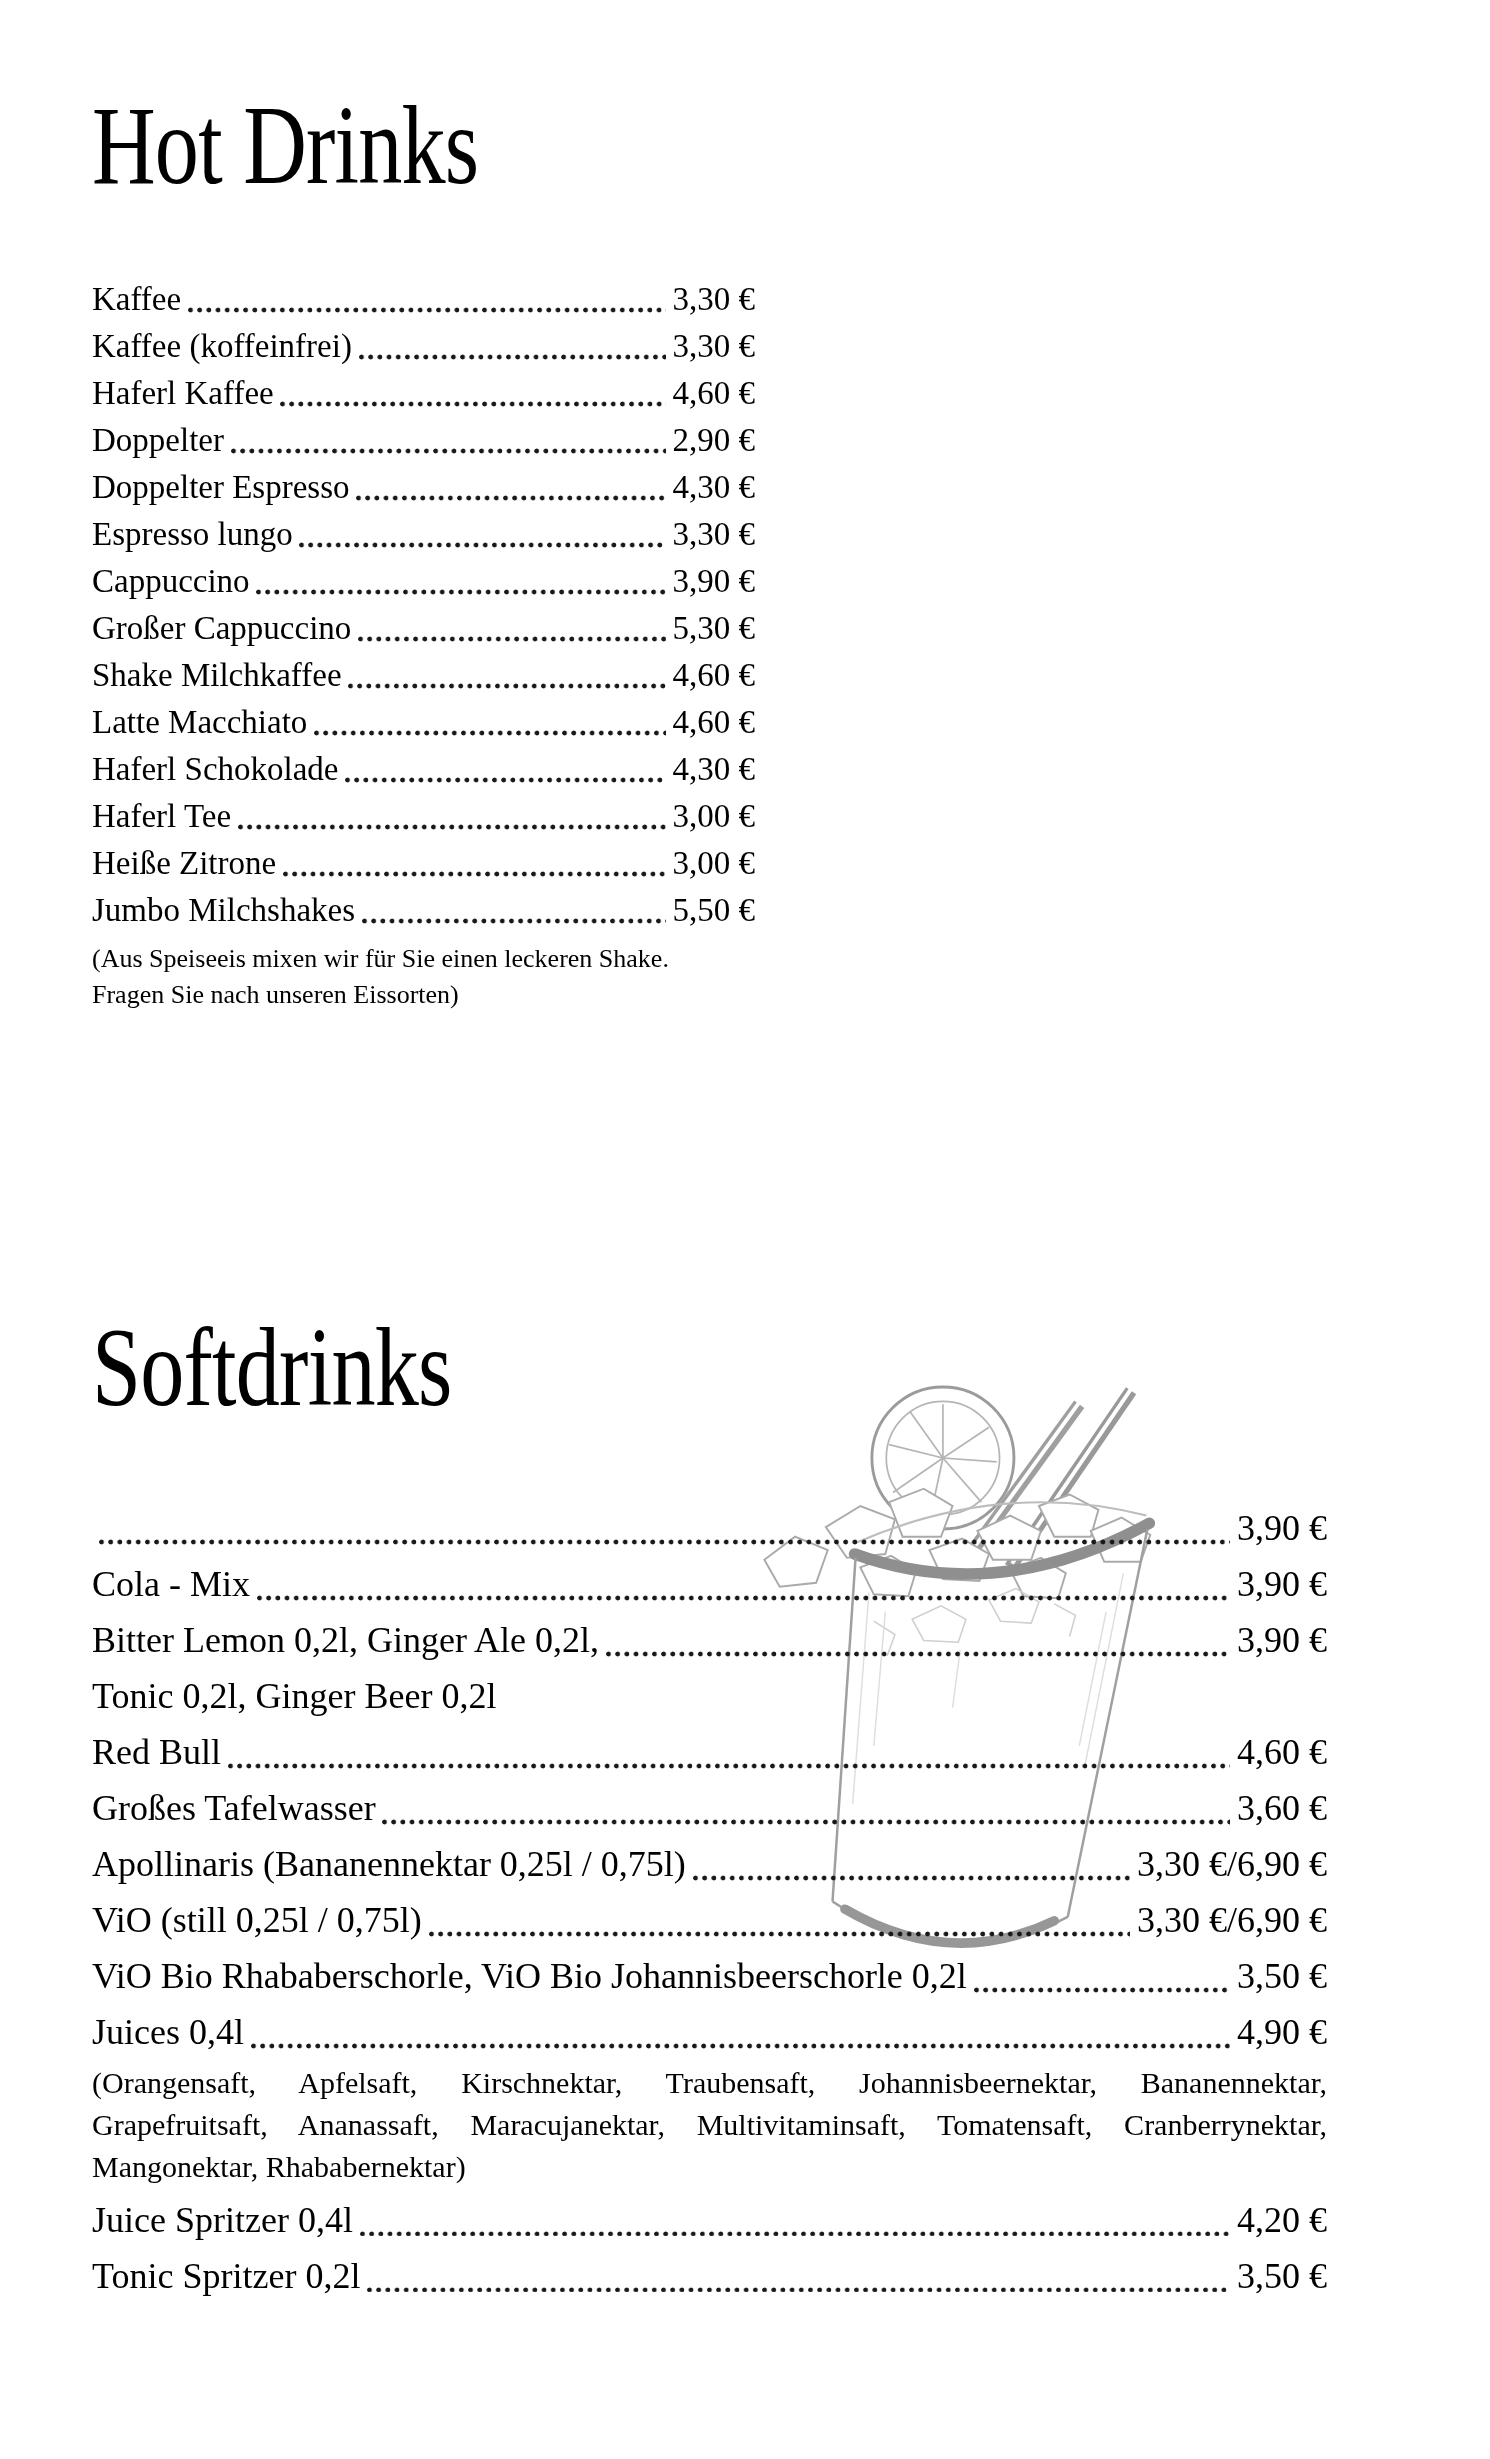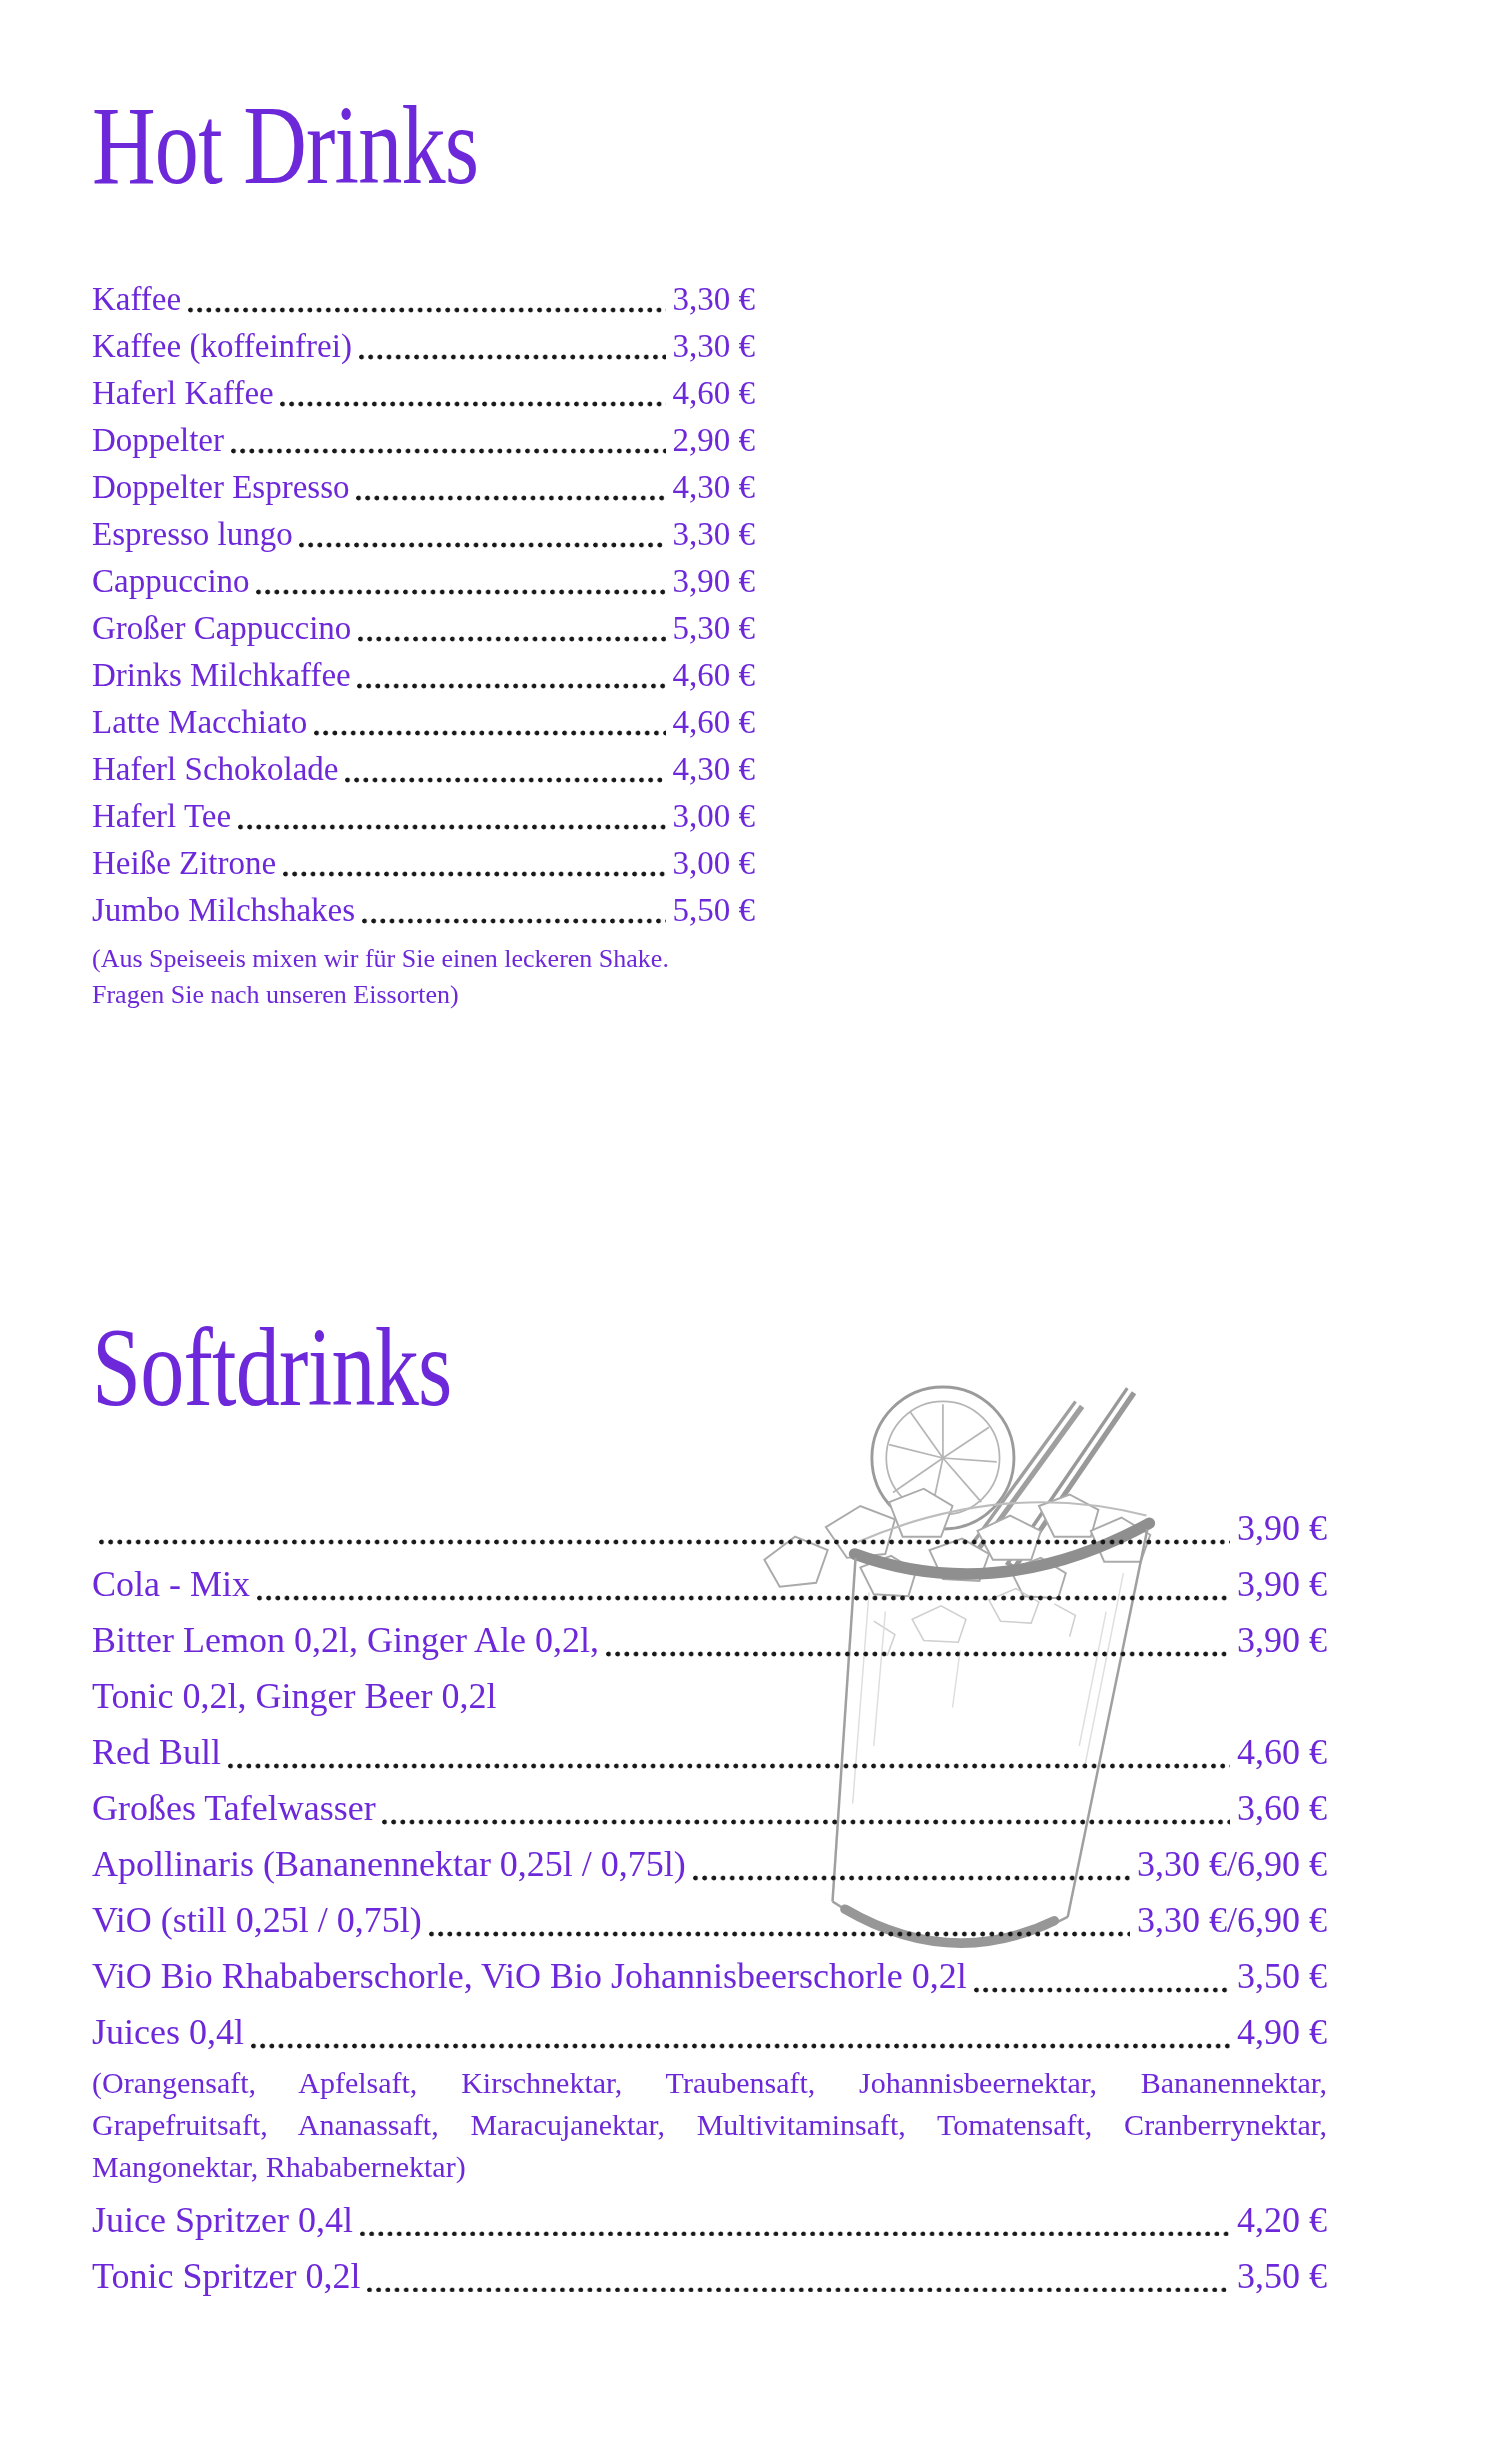--- a/index.html
+++ b/index.html
@@ -1,21 +1,21 @@
 <!DOCTYPE html>
 <html><head>
 <meta charset="utf-8">
 <style>
   html,body{margin:0;padding:0;background:#ffffff;}
   .page{
     position:relative;
     width:1491px;
     height:2459px;
     background:#ffffff;
-    color:#6d28d9;
+    color:#000000;
     font-family:"Liberation Serif","DejaVu Serif",serif;
     overflow:hidden;
   }
   .content{
     position:relative;
     z-index:1;
     padding:85px 92px 0 92px;
   }
   .section-title{
     font-size:113px;
@@ -169,21 +169,21 @@
             <span class="item-name">Cappuccino</span>
             <span class="dot-leader"></span>
             <span class="item-price">3,90 €</span>
           </div>
           <div class="menu-row">
             <span class="item-name">Großer Cappuccino</span>
             <span class="dot-leader"></span>
             <span class="item-price">5,30 €</span>
           </div>
           <div class="menu-row">
-            <span class="item-name">Drinks Milchkaffee</span>
+            <span class="item-name">Shake Milchkaffee</span>
             <span class="dot-leader"></span>
             <span class="item-price">4,60 €</span>
           </div>
           <div class="menu-row">
             <span class="item-name">Latte Macchiato</span>
             <span class="dot-leader"></span>
             <span class="item-price">4,60 €</span>
           </div>
           <div class="menu-row">
             <span class="item-name">Haferl Schokolade</span>

